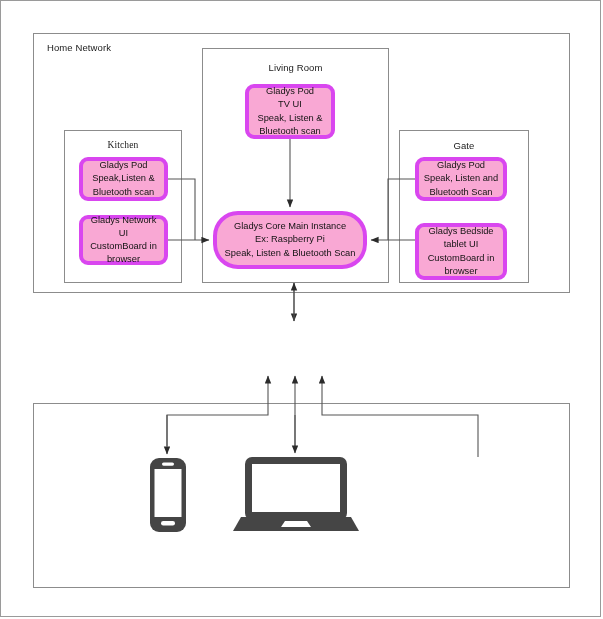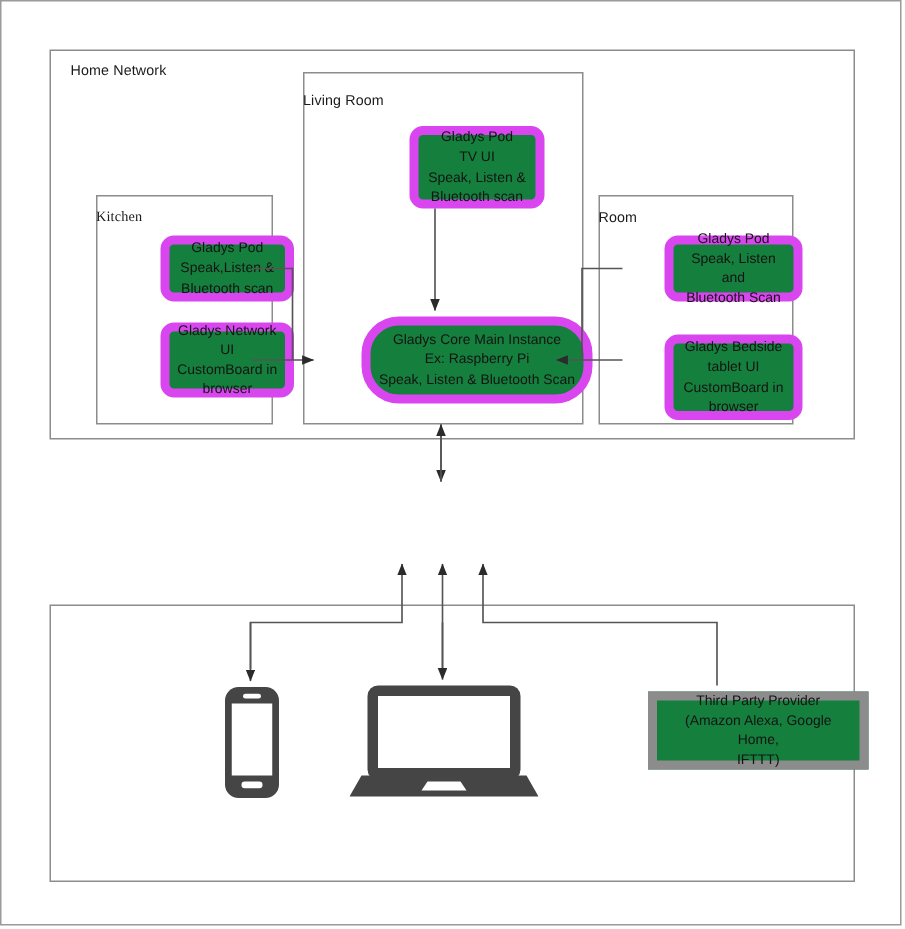--- a/index.html
+++ b/index.html
@@ -26,45 +26,45 @@
   
   .container-box {
     position: absolute;
     border: 1px solid #8c8c8c;
     box-sizing: border-box;
     background: transparent;
   }
   .container-title {
     position: absolute;
     left: 0; right: 0;
+    text-align: center;
     font-size: 9.5px;
     color: #1a1a1a;
     letter-spacing: 0.1px;
   }
   .container-title.left-aligned {
     text-align: left;
     padding-left: 14px;
   }
   
   .node {
     position: absolute;
-    border: 6px solid #d946ef;
+    border: 4px solid #d946ef;
     border-radius: 9px;
     box-sizing: border-box;
-    background: #15803d;
+    background: #f9a8d4;
     display: flex;
     align-items: center;
     justify-content: center;
     text-align: center;
     font-size: 9.3px;
     line-height: 13.2px;
     color: #131313;
     white-space: pre-line;
     padding: 2px 4px;
-    margin-left: 28px;
   }
   
   .node.sharp {
     border-radius: 0;
     border-color: #8c8c8c;
   }
   
   #wires {
     position: absolute;
     left: 0; top: 0;
@@ -108,38 +108,35 @@
   <div class="node" style="left:79px; top:157px; width:89px; height:44px;">Gladys Pod
 Speak,Listen &amp;
 Bluetooth scan</div>
 
   <div class="node" style="left:79px; top:215px; width:89px; height:50px;">Gladys Network UI
 CustomBoard in
 browser</div>
 
   <div class="container-box" style="left:399px; top:130px; width:130px; height:153px;">
   </div>
-  <div class="container-title" style="left:399px; top:140px; width:130px;">Room</div>
+  <div class="container-title" style="left:399px; top:140px; width:130px;">Gate</div>
 
   <div class="node" style="left:415px; top:157px; width:92px; height:44px;">Gladys Pod
 Speak, Listen and
 Bluetooth Scan</div>
 
   <div class="node" style="left:415px; top:223px; width:92px; height:57px;">Gladys Bedside
 tablet UI
 CustomBoard in
 browser</div>
 
 
   <div class="container-box" style="left:33px; top:403px; width:537px; height:185px;">
   </div>
 
-  <div class="node sharp" style="left:404px; top:461px; width:147px; height:52px;">Third Party Provider
-(Amazon Alexa, Google Home,
-IFTTT)</div>
 
   <div class="device" style="left:148px; top:456px; width:40px; height:78px;">
     <svg width="40" height="78" viewBox="0 0 40 78">
       <rect x="2" y="2" width="36" height="74" rx="9" ry="9" fill="#454545"></rect>
       <rect x="6.5" y="13" width="27" height="48" fill="#ffffff"></rect>
       <rect x="14" y="6.5" width="12" height="3.2" rx="1.6" fill="#ffffff"></rect>
       <rect x="13" y="65" width="14" height="4.5" rx="2.2" fill="#ffffff"></rect>
     </svg>
   </div>
 

